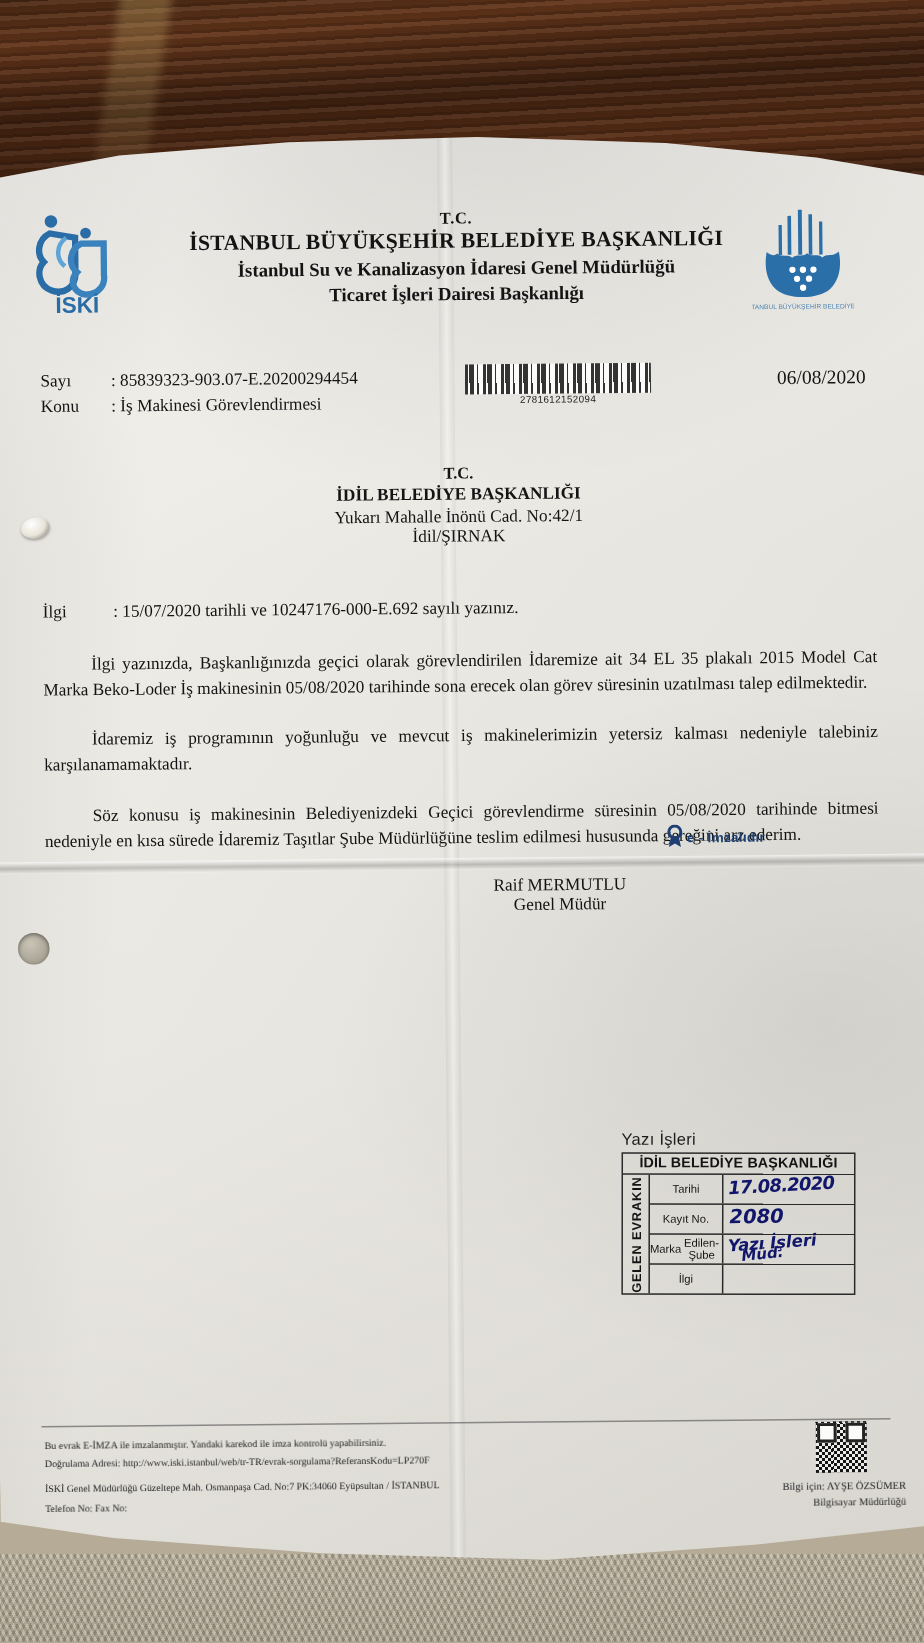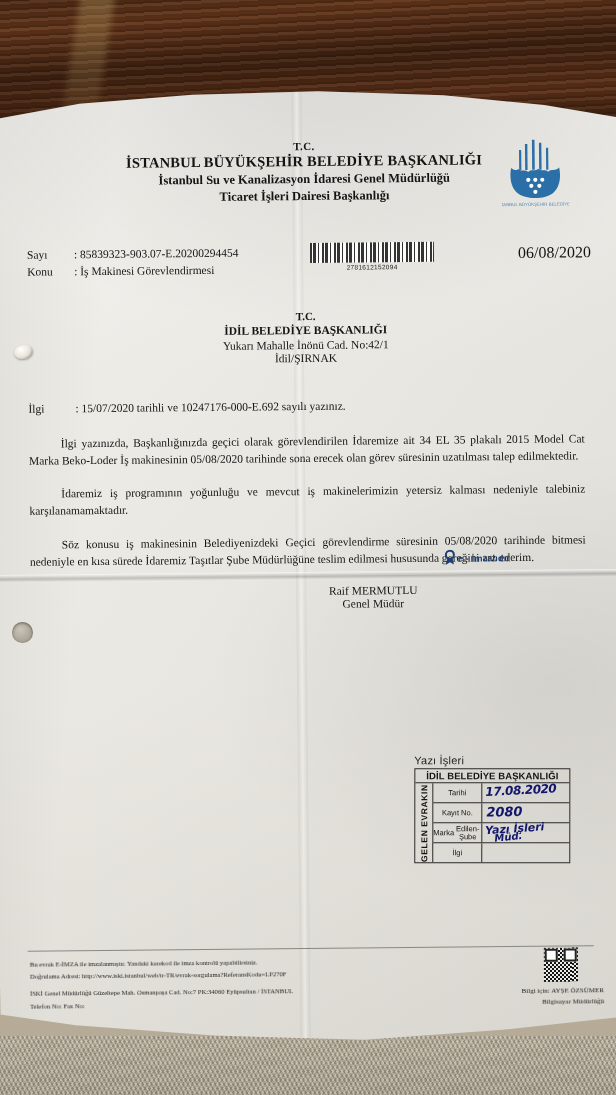--- a/index.html
+++ b/index.html
@@ -100,21 +100,21 @@
 
   .iski-logo{position:absolute;left:24px;top:48px;width:62px;height:72px;}
   .ibb-logo{position:absolute;left:505px;top:52px;width:68px;height:70px;}
 
   
   .meta{position:absolute;left:0;top:158px;width:616px;font-size:11.5px;}
   .meta .lbl{position:absolute;left:30px;}
   .meta .lbl2{position:absolute;left:30px;top:17px;}
   .meta .val{position:absolute;left:77px;}
   .meta .val2{position:absolute;left:77px;top:17px;}
-  .meta .date{position:absolute;left:521px;top:0px;font-size:16px;}
+  .meta .date{position:absolute;left:521px;top:0px;font-size:13px;}
 
   .barcode{position:absolute;left:313px;top:155px;width:124px;height:20px;
     background:repeating-linear-gradient(90deg,
       #1b1b1b 0 2px, #ffffff 2px 3px, #1b1b1b 3px 6px, #ffffff 6px 8px,
       #1b1b1b 8px 9px, #ffffff 9px 12px);
     opacity:.88;}
   .barcode-num{position:absolute;left:313px;top:176px;width:124px;text-align:center;
     font-family:"Liberation Sans",sans-serif;font-size:6.5px;letter-spacing:.3px;color:#222;}
 
   
@@ -196,20 +196,32 @@
 
 <div class="paper">
   <div class="paper-shade"></div>
   <div class="crease-v" style="left:300px;"></div>
   <div class="fold"></div>
 </div>
 
 <div class="content">
 <div class="pad">
 
+  <div class="iski-logo">
+    <svg viewBox="0 0 62 72" width="62" height="72">
+      <g fill="#2a6ca5">
+        <circle cx="14" cy="9" r="4.2"></circle>
+        <circle cx="37" cy="17" r="3.6"></circle>
+        <path d="M13 17 C5 21,4 31,9 36 C4 41,5 52,14 55 C22 58,30 53,30 44 L30 20 Z" fill="none" stroke="#2a6ca5" stroke-width="4.2"></path>
+        <path d="M34 24 C26 28,25 38,31 43 C26 48,28 57,37 58 C45 58,50 52,49 45 L49 24 Z" fill="none" stroke="#3a82bd" stroke-width="4.2"></path>
+        <path d="M24 20 C17 25,17 34,23 39" fill="none" stroke="#5ea4d6" stroke-width="3"></path>
+      </g>
+      <text x="31" y="70" font-family="Liberation Sans, sans-serif" font-size="15" font-weight="bold" fill="#2a6ca5" text-anchor="middle">İSKİ</text>
+    </svg>
+  </div>
 
   <div class="ibb-logo">
     <svg viewBox="0 0 68 70" width="68" height="70">
       <g fill="#2b6fa8">
         <rect x="24" y="6" width="2.4" height="26"></rect>
         <rect x="31" y="2" width="2.6" height="30"></rect>
         <rect x="38" y="5" width="2.4" height="27"></rect>
         <rect x="45" y="10" width="2.2" height="22"></rect>
         <rect x="18" y="12" width="2.2" height="20"></rect>
         <path d="M10 30 C10 30,6 46,16 55 C24 62,44 62,52 55 C62 46,58 30,58 30

